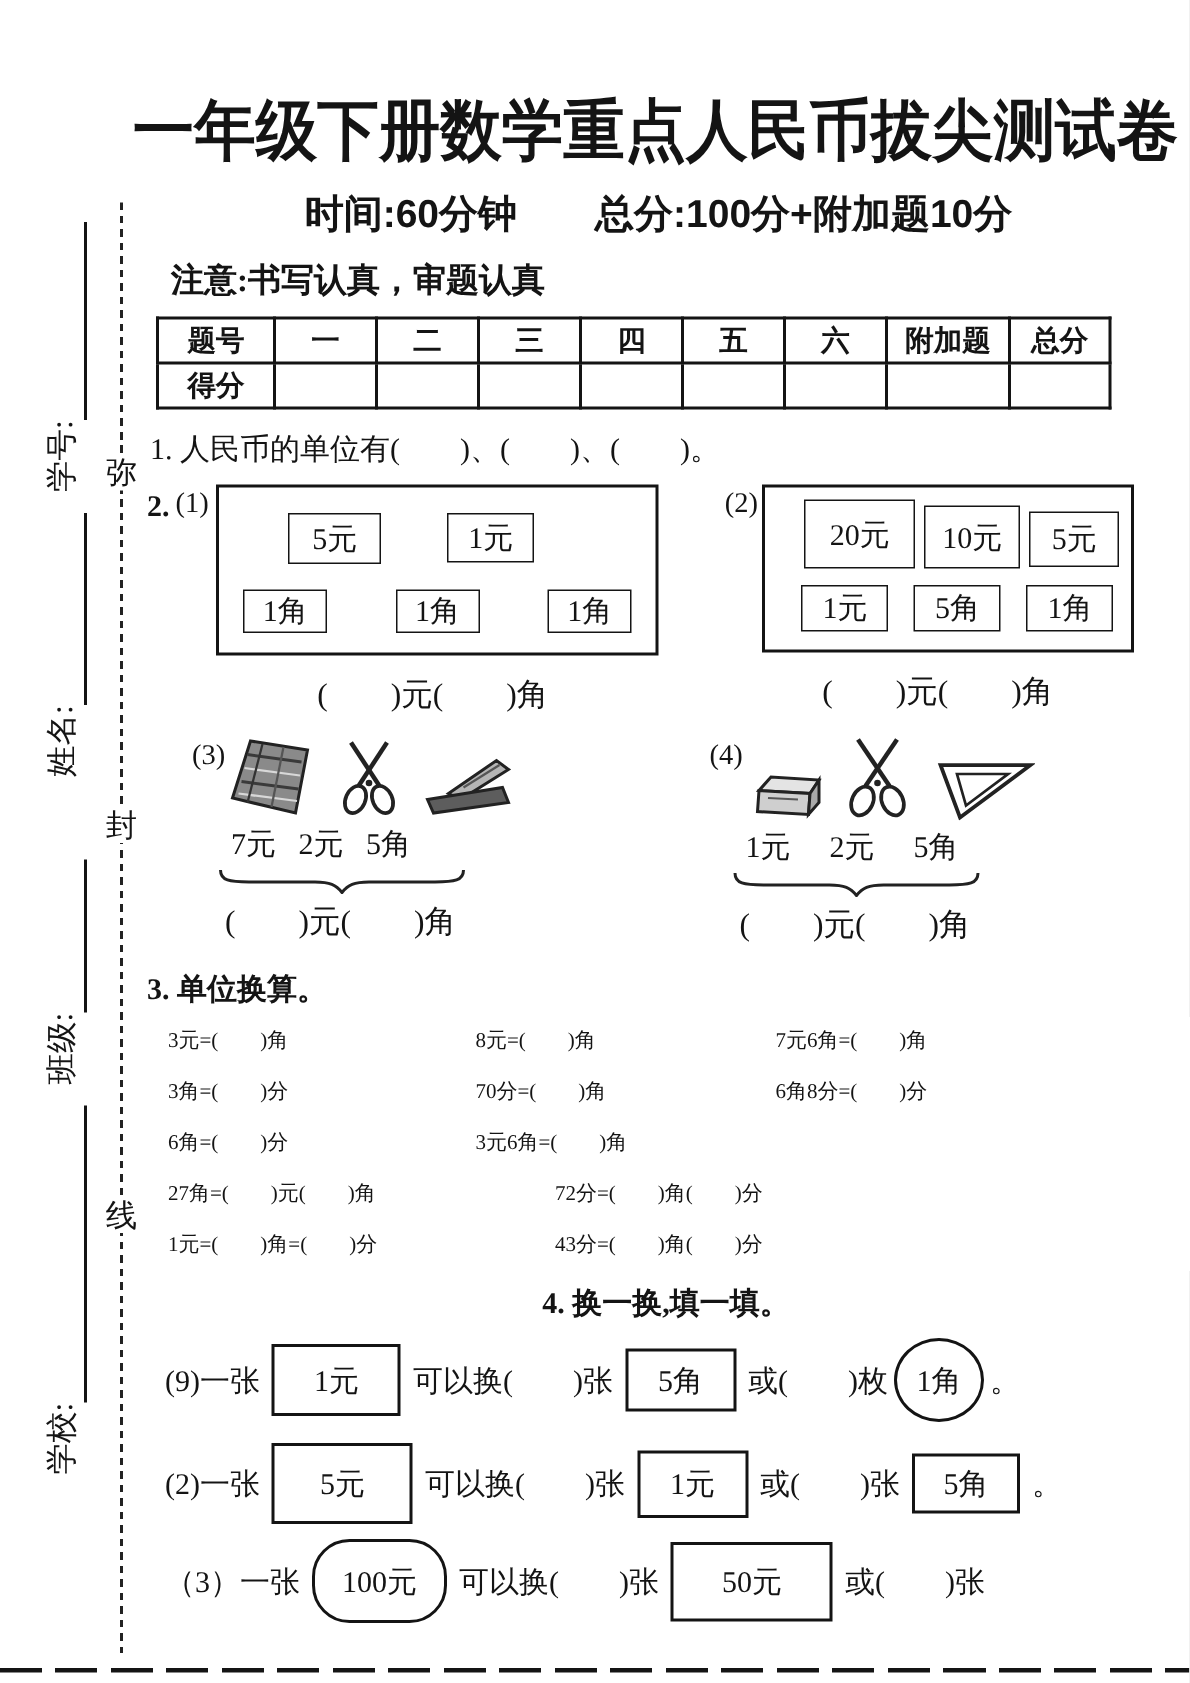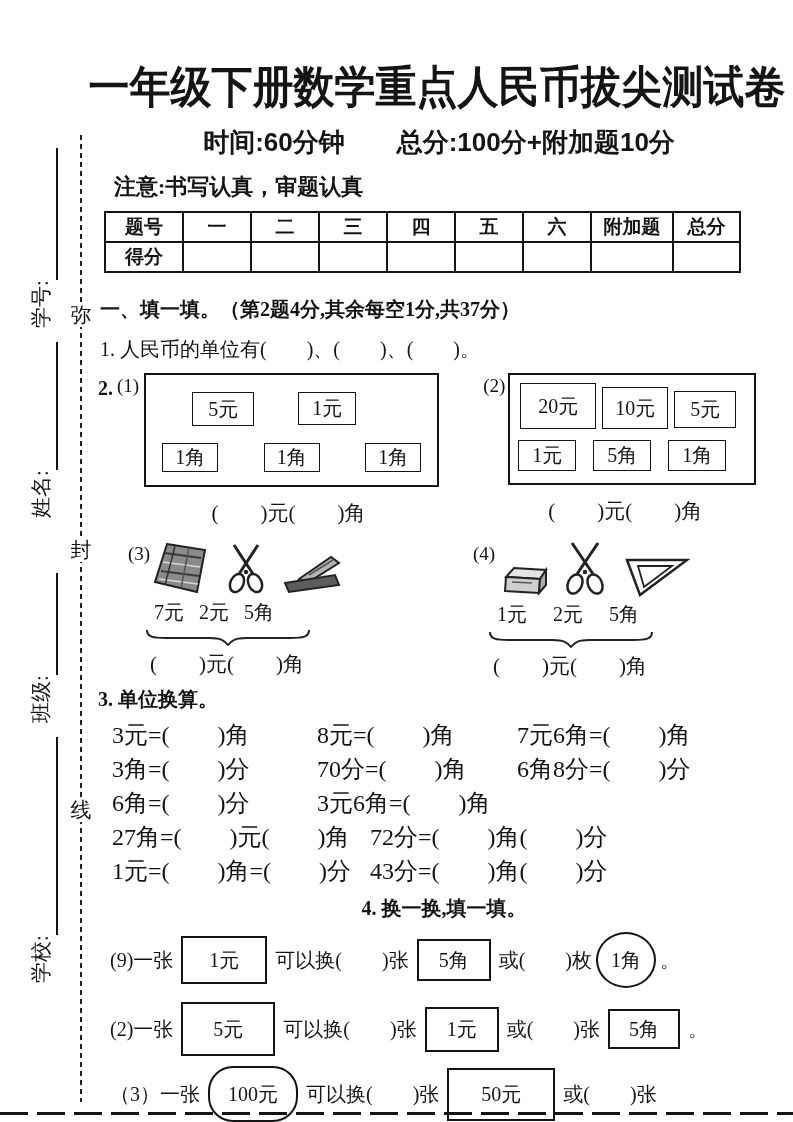--- a/index.html
+++ b/index.html
@@ -33,37 +33,37 @@
   .sec-head { margin:23px 0 0 2px; font-size:20px; font-weight:bold; }
   .q1 { margin:13px 0 0 2px; font-size:20px; }
 
   .q2row { display:flex; margin:10px 0 0 0; }
   .q2num { font-size:20px; font-weight:bold; margin-top:4px; }
   .q2part { display:flex; flex-direction:column; }
   .parthead { display:flex; }
   .plabel { font-size:19px; margin:2px 3px 0 0; white-space:nowrap; }
   .mbox { border:2px solid #141414; box-sizing:border-box; }
   .mbox1 { width:295px; height:114px; padding:17px 14px 0 14px; margin-left:2px; }
-  .mbox2 { width:248px; height:112px; padding:8px 8px 0 0; }
+  .mbox2 { width:248px; height:112px; padding:8px 8px 0 16px; }
   .mrow { display:flex; }
   .mitem {
     border:1.5px solid #141414; font-size:20px; text-align:center;
     display:flex; align-items:center; justify-content:center; box-sizing:border-box;
   }
   .ans { font-size:21px; margin-top:12px; text-align:center; }
 
   .q34row { display:flex; margin:14px 0 0 0; }
   .q34part { display:flex; flex-direction:column; }
   .iconsrow { display:flex; align-items:flex-end; }
   .prices { display:flex; font-size:20px; margin-top:4px; }
   .brace { margin-top:2px; }
   .ans34 { font-size:21px; margin-top:4px; }
 
-  .q3head { margin:6px 0 0 0; font-size:20px; font-weight:bold; }
-  .convrow { display:flex; margin:10px 0 0 14px; font-size:24px; line-height:24px; }
+  .q3head { margin:16px 0 0 0; font-size:20px; font-weight:bold; }
+  .convrow { display:flex; margin:10px 0 0 14px; font-size:14px; line-height:24px; }
   .convrow .c1 { width:205px; } .convrow .c2 { width:200px; }
   .convrow .w1 { width:258px; }
 
   .q4head { margin:12px 0 0 0; font-size:20px; font-weight:bold;text-align:center; }
   .q4line { display:flex; align-items:center; font-size:20px; margin-left:12px; white-space:nowrap; }
   .vbox {
     border:2px solid #141414; display:flex; align-items:center; justify-content:center;
     font-size:20px; margin:0 8px; box-sizing:border-box;
   }
   .coin {
@@ -160,21 +160,20 @@
         <td></td>
             <td></td>
         <td></td>
             <td></td>
         <td></td>
             <td></td>
       </tr>
     </tbody>
       </table>
 
-    <div class="sec-head">一、填一填。（第2题4分,其余每空1分,共37分）</div>
     <div class="q1">1. 人民币的单位有(　　)、(　　)、(　　)。</div>
 
     <div class="q2row">
       <span class="q2num">2.</span>
       <div class="q2part" style="margin-left:4px;">
         <div class="parthead">
           <span class="plabel">(1)</span>
           <div class="mbox mbox1">
             <div class="mrow" style="gap:44px; margin-left:32px;">
               <span class="mitem" style="width:62px;height:34px;">5元</span>

